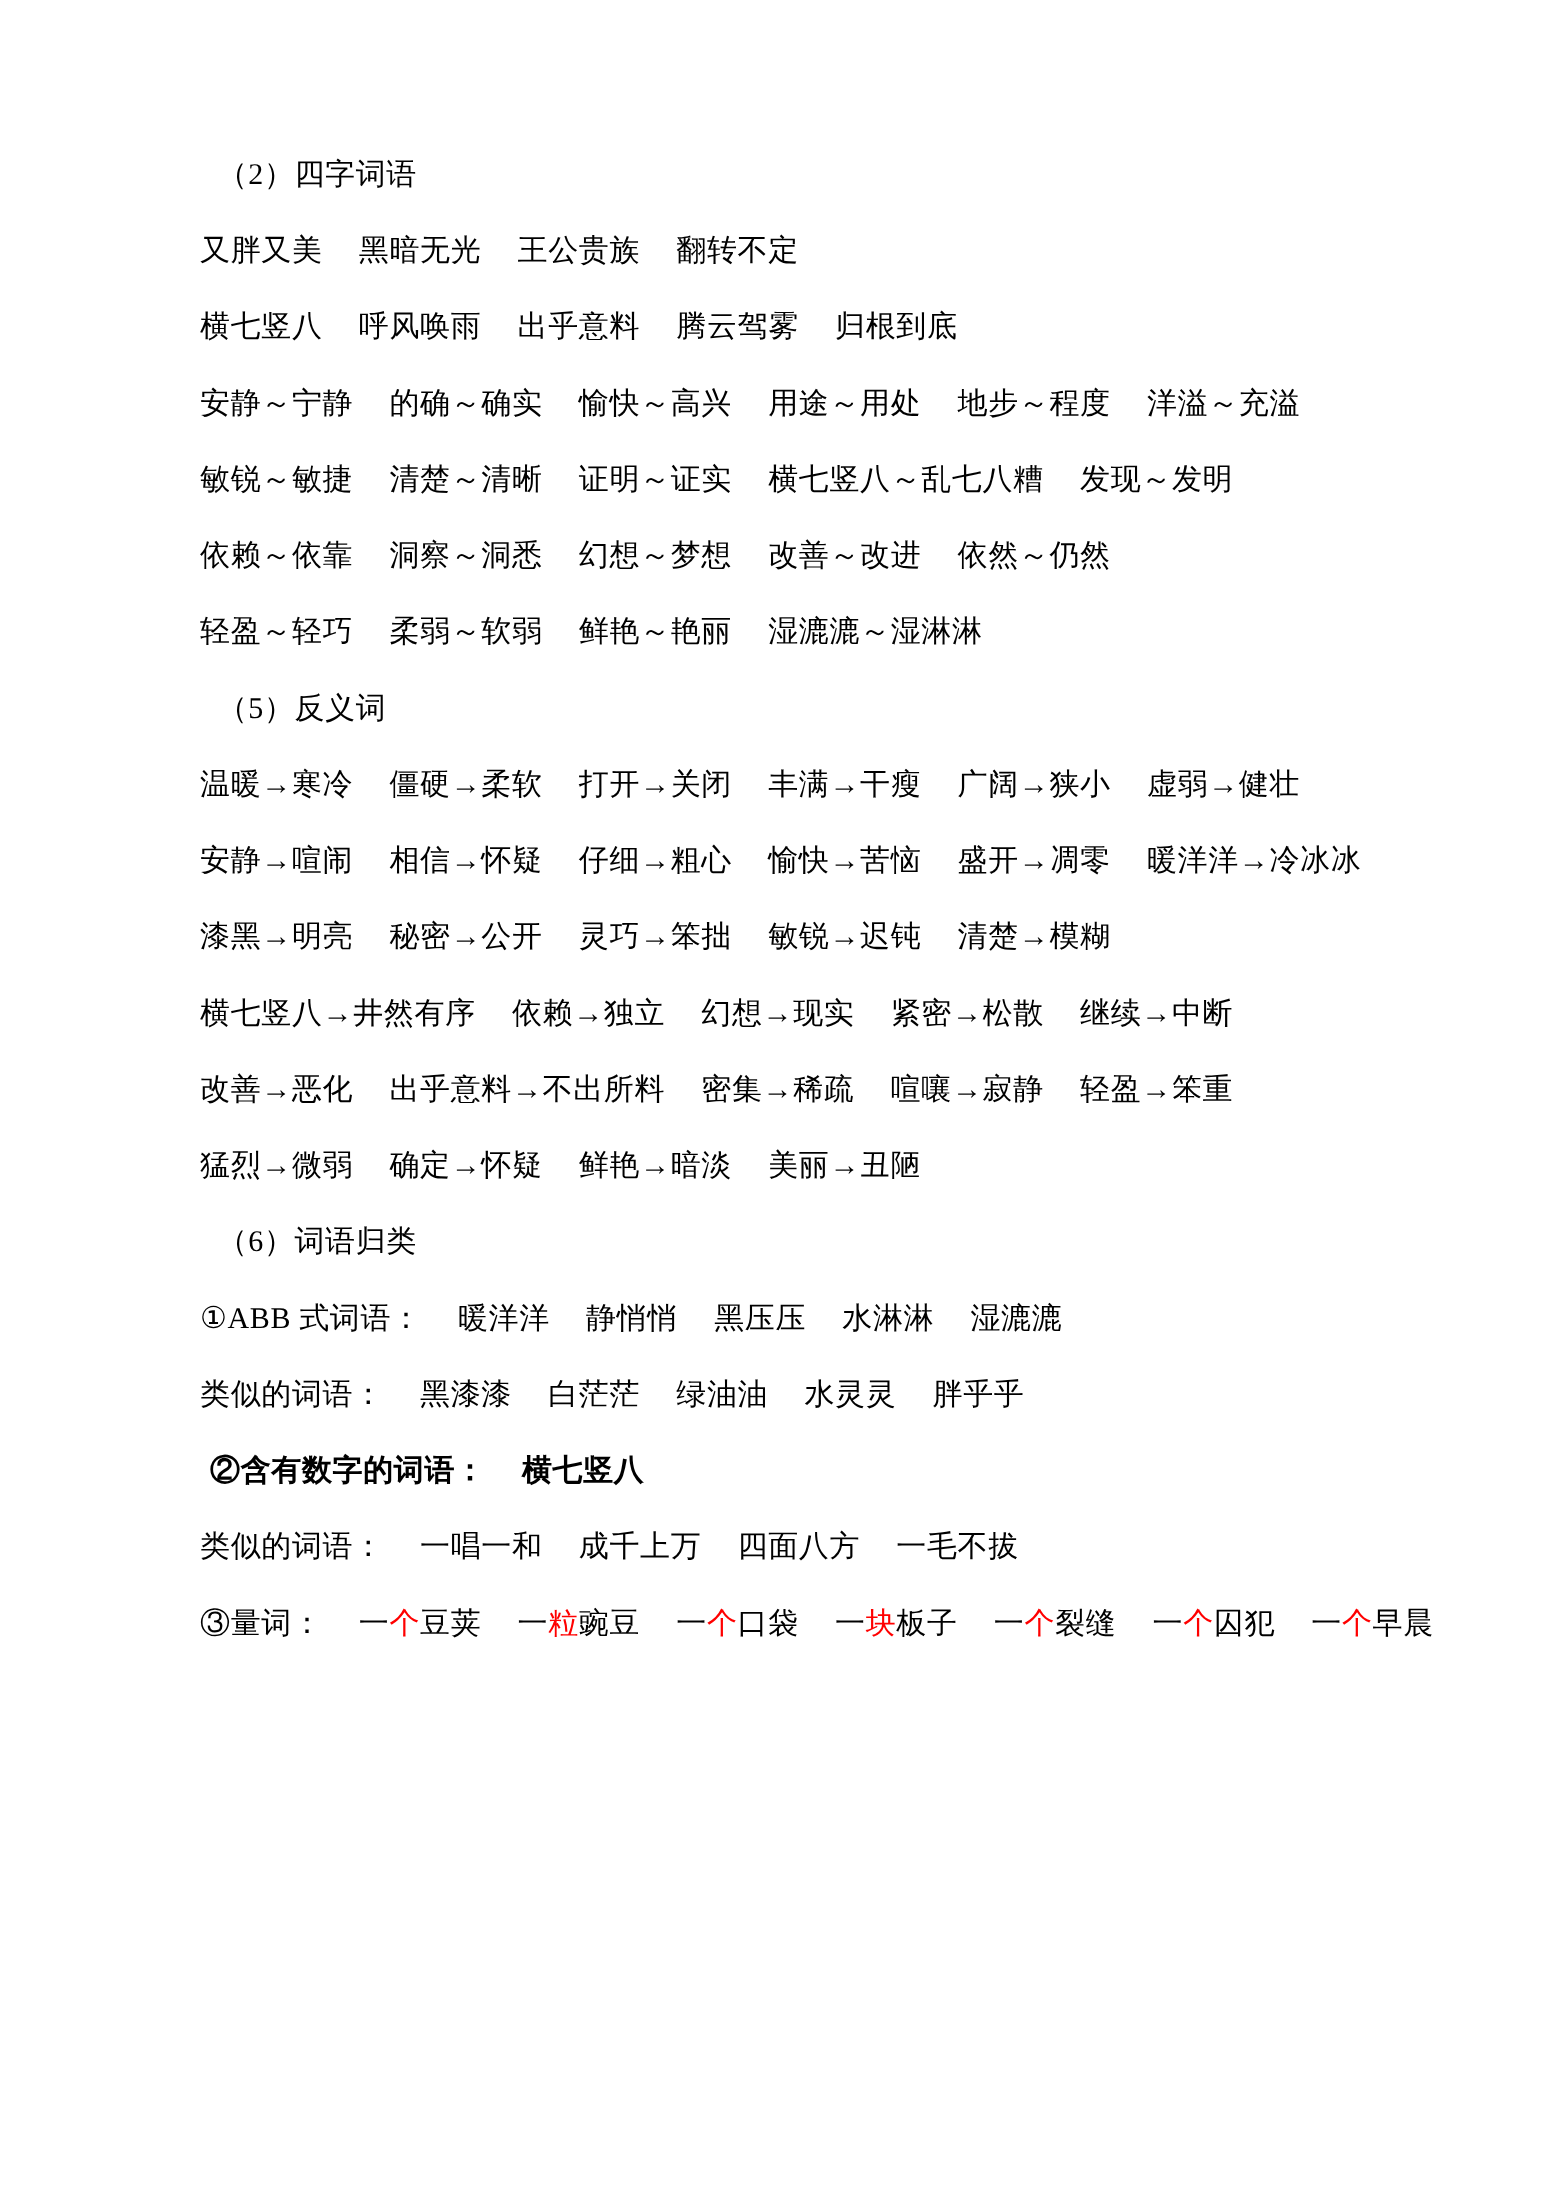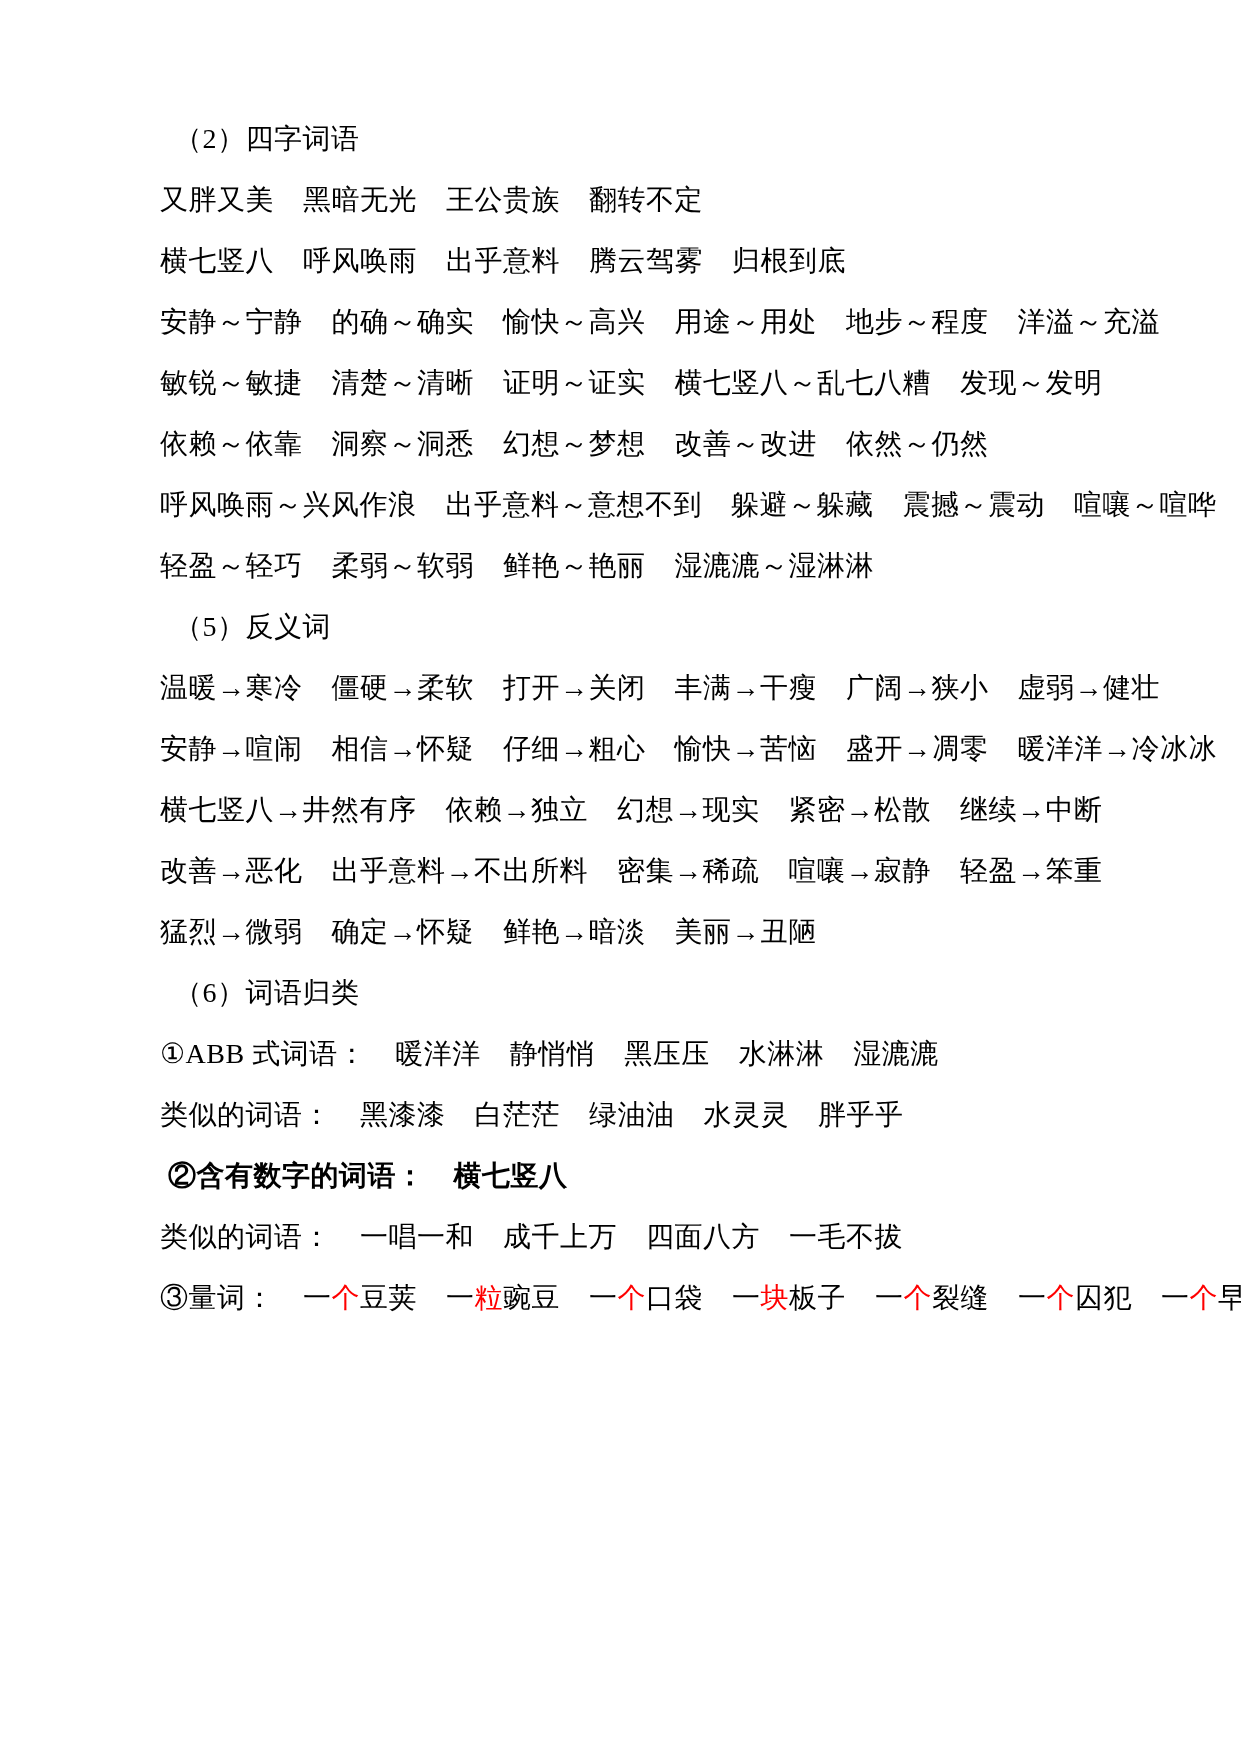--- a/index.html
+++ b/index.html
@@ -20,21 +20,21 @@
     background: var(--paper, #ffffff);
     box-sizing: border-box;
     padding-top: 108px;
     padding-left: 160px;
   }
   .line {
     height: 61px;
     display: flex;
     align-items: center;
     white-space: nowrap;
-    font-size: 28px;
+    font-size: 24px;
     letter-spacing: 0.5px;
   }
   .line.heading { margin-left: 14px; }
   .line.indent-sm { margin-left: 8px; font-weight: bold; }
   .word { margin-right: 29px; }
   .word:last-child { margin-right: 0; }
   .red { color: var(--red, #ff0000); }
 </style>
 </head>
 <body>
@@ -73,27 +73,20 @@
         <span class="word"><span>发现～发明</span></span>
       </div>
       <div class="line">
         <span class="word"><span>依赖～依靠</span></span>
         <span class="word"><span>洞察～洞悉</span></span>
         <span class="word"><span>幻想～梦想</span></span>
         <span class="word"><span>改善～改进</span></span>
         <span class="word"><span>依然～仍然</span></span>
       </div>
       <div class="line">
-        <span class="word"><span>呼风唤雨～兴风作浪</span></span>
-        <span class="word"><span>出乎意料～意想不到</span></span>
-        <span class="word"><span>躲避～躲藏</span></span>
-        <span class="word"><span>震撼～震动</span></span>
-        <span class="word"><span>喧嚷～喧哗</span></span>
-      </div>
-      <div class="line">
         <span class="word"><span>轻盈～轻巧</span></span>
         <span class="word"><span>柔弱～软弱</span></span>
         <span class="word"><span>鲜艳～艳丽</span></span>
         <span class="word"><span>湿漉漉～湿淋淋</span></span>
       </div>
       <div class="line heading">
         <span class="word"><span>（5）反义词</span></span>
       </div>
       <div class="line">
         <span class="word"><span>温暖→寒冷</span></span>
@@ -103,20 +96,27 @@
         <span class="word"><span>广阔→狭小</span></span>
         <span class="word"><span>虚弱→健壮</span></span>
       </div>
       <div class="line">
         <span class="word"><span>安静→喧闹</span></span>
         <span class="word"><span>相信→怀疑</span></span>
         <span class="word"><span>仔细→粗心</span></span>
         <span class="word"><span>愉快→苦恼</span></span>
         <span class="word"><span>盛开→凋零</span></span>
         <span class="word"><span>暖洋洋→冷冰冰</span></span>
+      </div>
+      <div class="line">
+        <span class="word"><span>漆黑→明亮</span></span>
+        <span class="word"><span>秘密→公开</span></span>
+        <span class="word"><span>灵巧→笨拙</span></span>
+        <span class="word"><span>敏锐→迟钝</span></span>
+        <span class="word"><span>清楚→模糊</span></span>
       </div>
       <div class="line">
         <span class="word"><span>横七竖八→井然有序</span></span>
         <span class="word"><span>依赖→独立</span></span>
         <span class="word"><span>幻想→现实</span></span>
         <span class="word"><span>紧密→松散</span></span>
         <span class="word"><span>继续→中断</span></span>
       </div>
       <div class="line">
         <span class="word"><span>改善→恶化</span></span>

